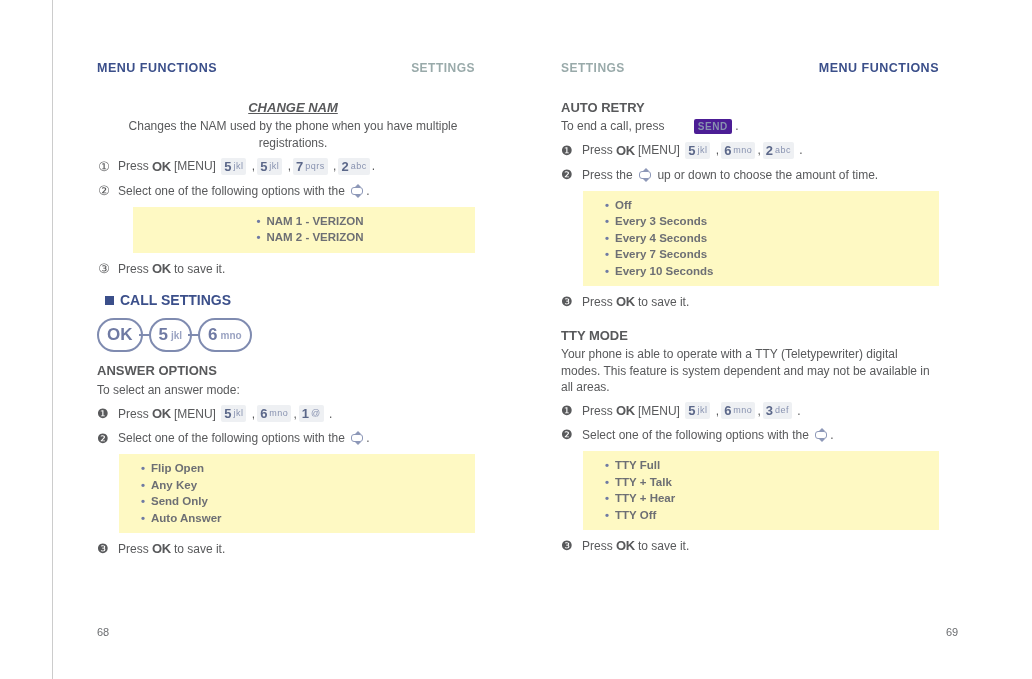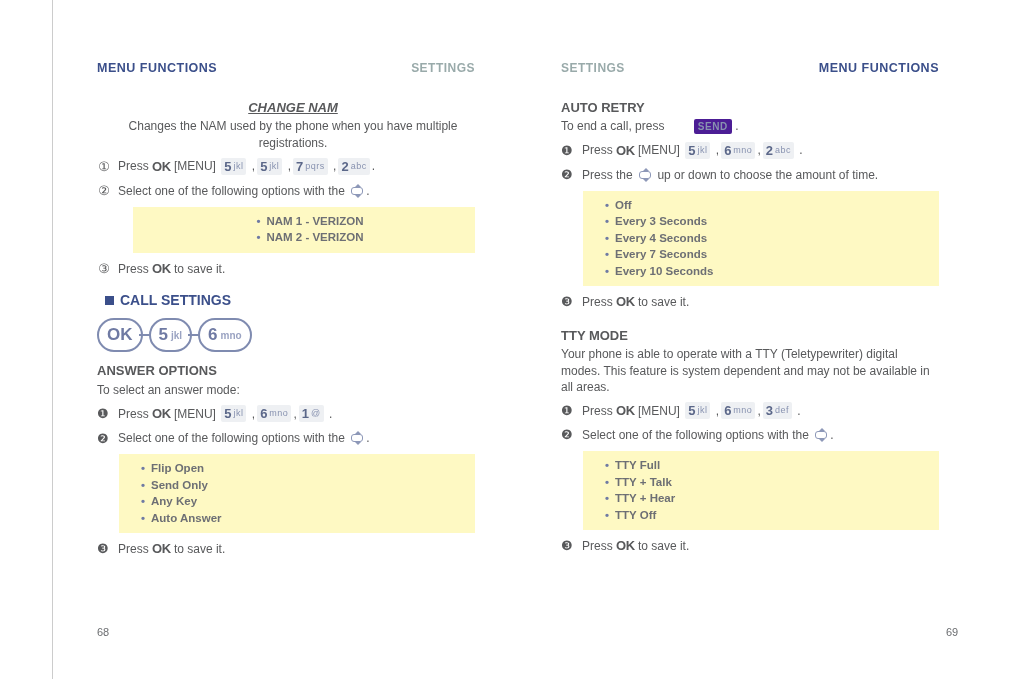--- a/index.html
+++ b/index.html
@@ -225,22 +225,22 @@
     <span class="circnum">❷</span>
     <span>Select one of the following options with the</span>&nbsp;
     <span class="navicon">
         <span class="dn"></span>
       </span>
     <span>.</span>
   </div>
 
   <div class="optbox">
     <div class="row"><span class="blt">•</span><span>Flip Open</span></div>
+    <div class="row"><span class="blt">•</span><span>Any Key</span></div>
     <div class="row"><span class="blt">•</span><span>Send Only</span></div>
-    <div class="row"><span class="blt">•</span><span>Any Key</span></div>
     <div class="row"><span class="blt">•</span><span>Auto Answer</span></div>
   </div>
 
   <div class="numline">
     <span class="circnum">❸</span>
     <span>Press</span>&nbsp;
     <span class="ok">OK</span>&nbsp;
     <span>to save it.</span>
   </div>
 </div>

